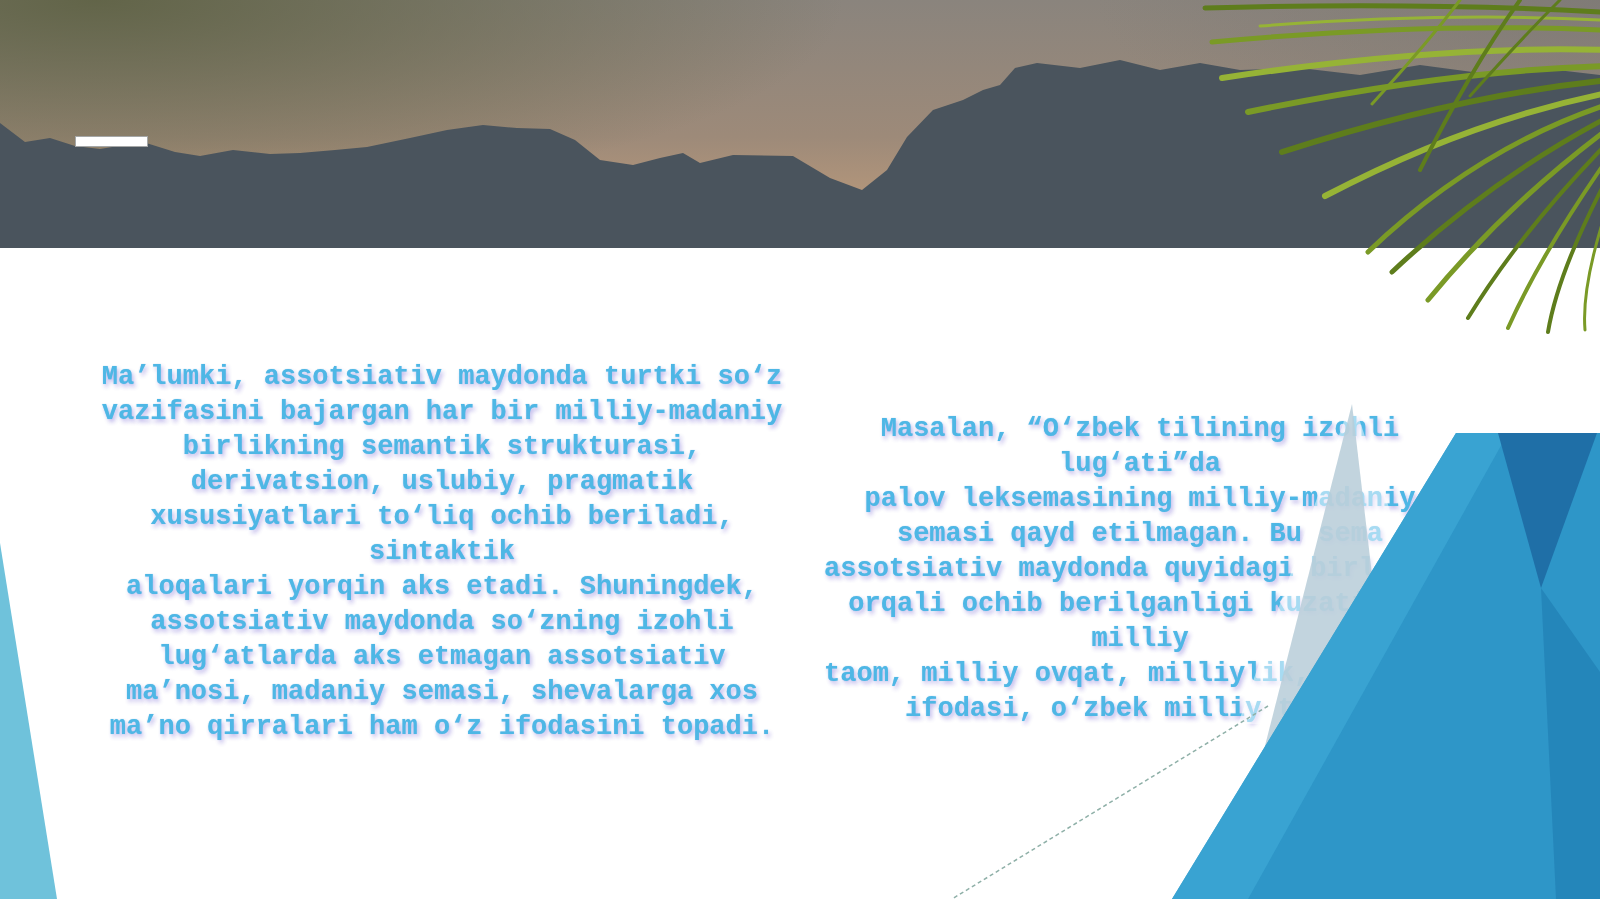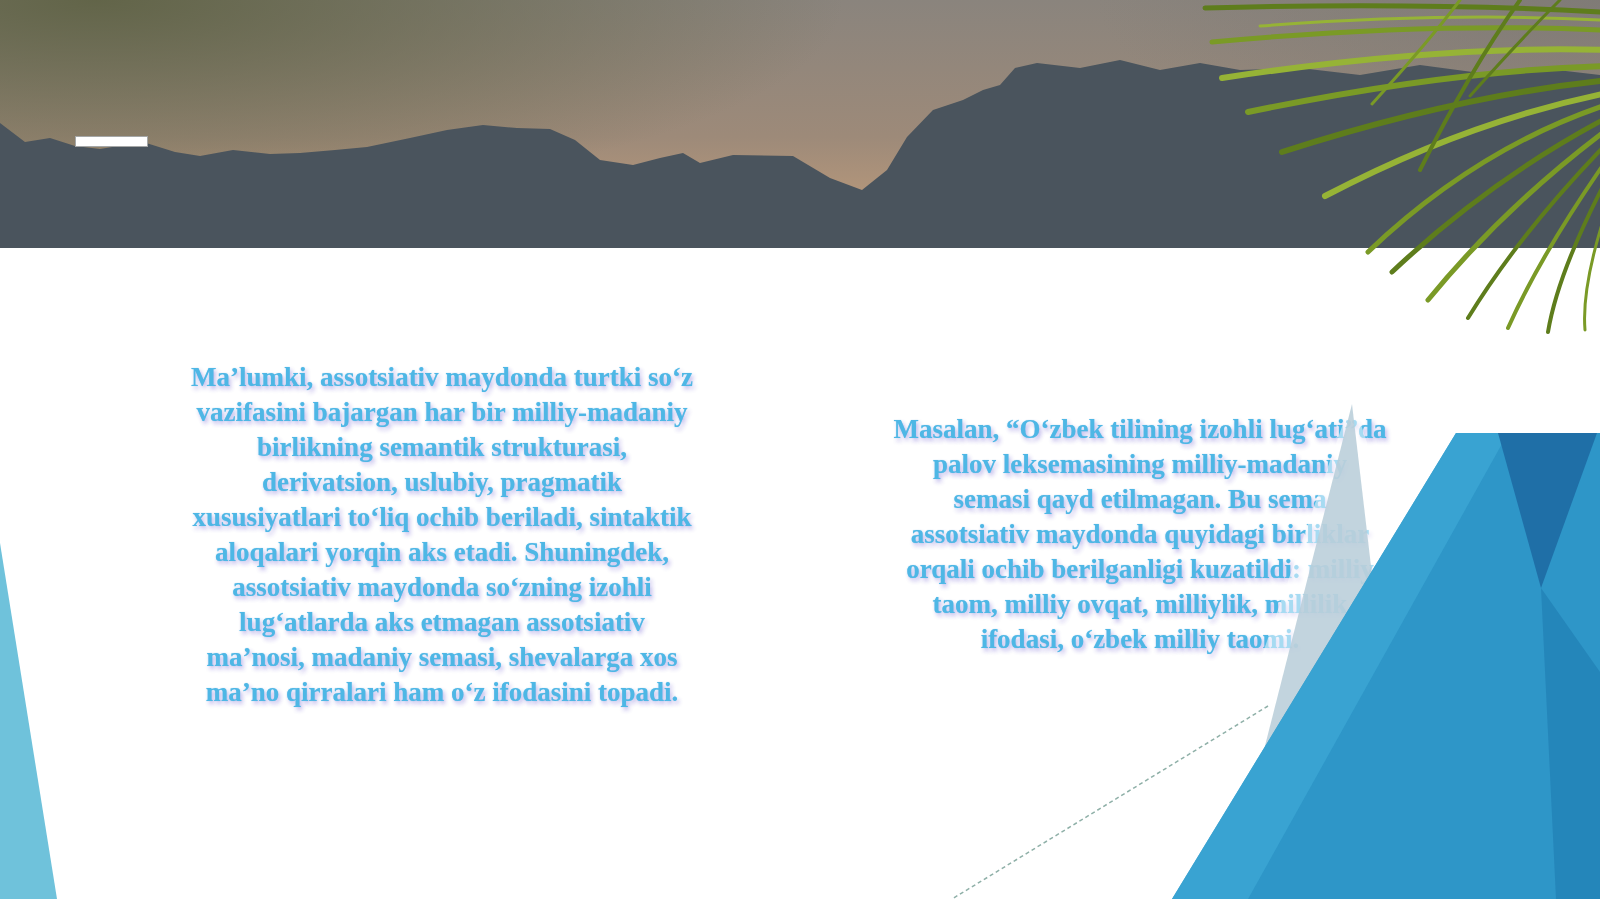--- a/index.html
+++ b/index.html
@@ -1,17 +1,17 @@
 <!DOCTYPE html>
 <html><head>
 <meta charset="utf-8">
 <style>
   html,body{margin:0;padding:0;background:#ffffff;}
   .slide{position:relative;width:1600px;height:899px;overflow:hidden;background:#ffffff;
-         font-family:Liberation Serif, serif;}
+         font-family:Liberation Mono, monospace;}
 
   
   .sky{position:absolute;left:0;top:0;width:1600px;height:248px;z-index:1;
        background:
          radial-gradient(90% 160% at 6% 0%,  rgba(96,99,70,.95) 0%, rgba(96,99,70,0) 52%),
          radial-gradient(70% 150% at 100% 0%, rgba(124,120,116,.75) 0%, rgba(124,120,116,0) 45%),
          linear-gradient(180deg,#8a847d 0%, #9d8a79 55%, #bb9a7b 88%, #c3a07d 100%);}
 
   
   .banner-art{position:absolute;left:0;top:0;z-index:2;}

